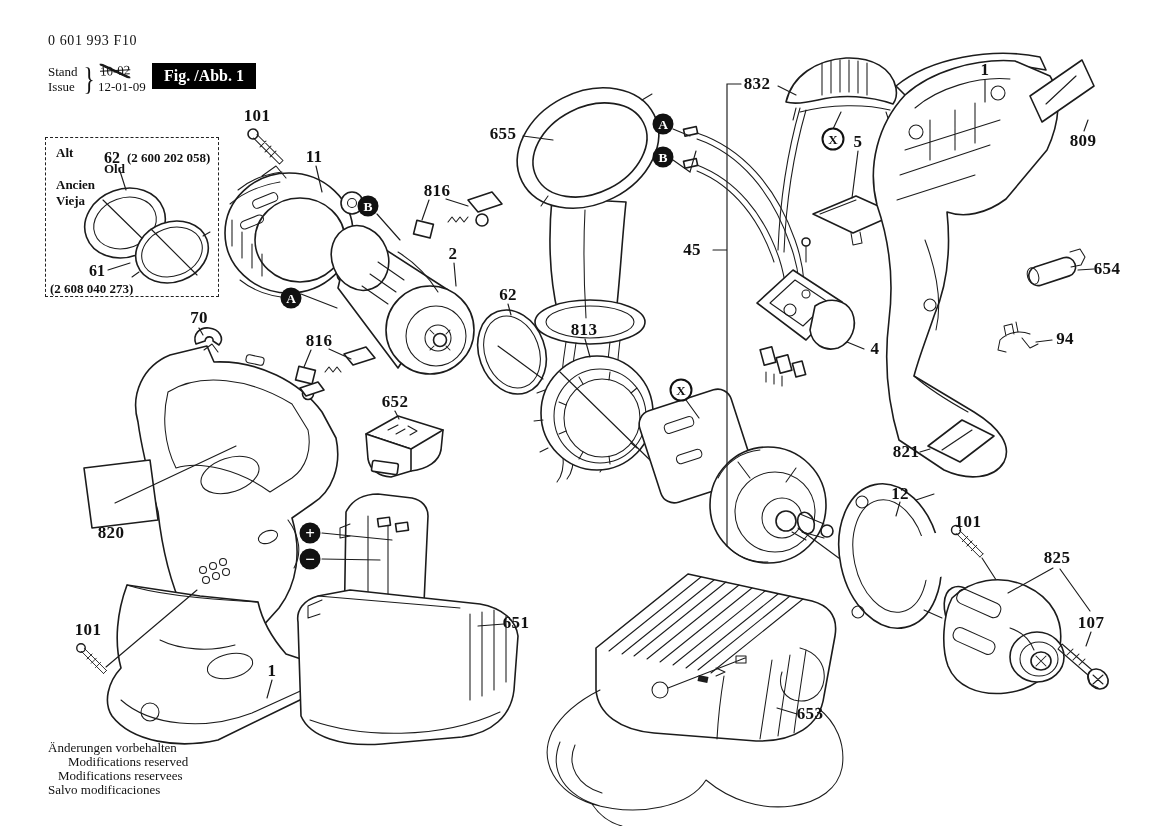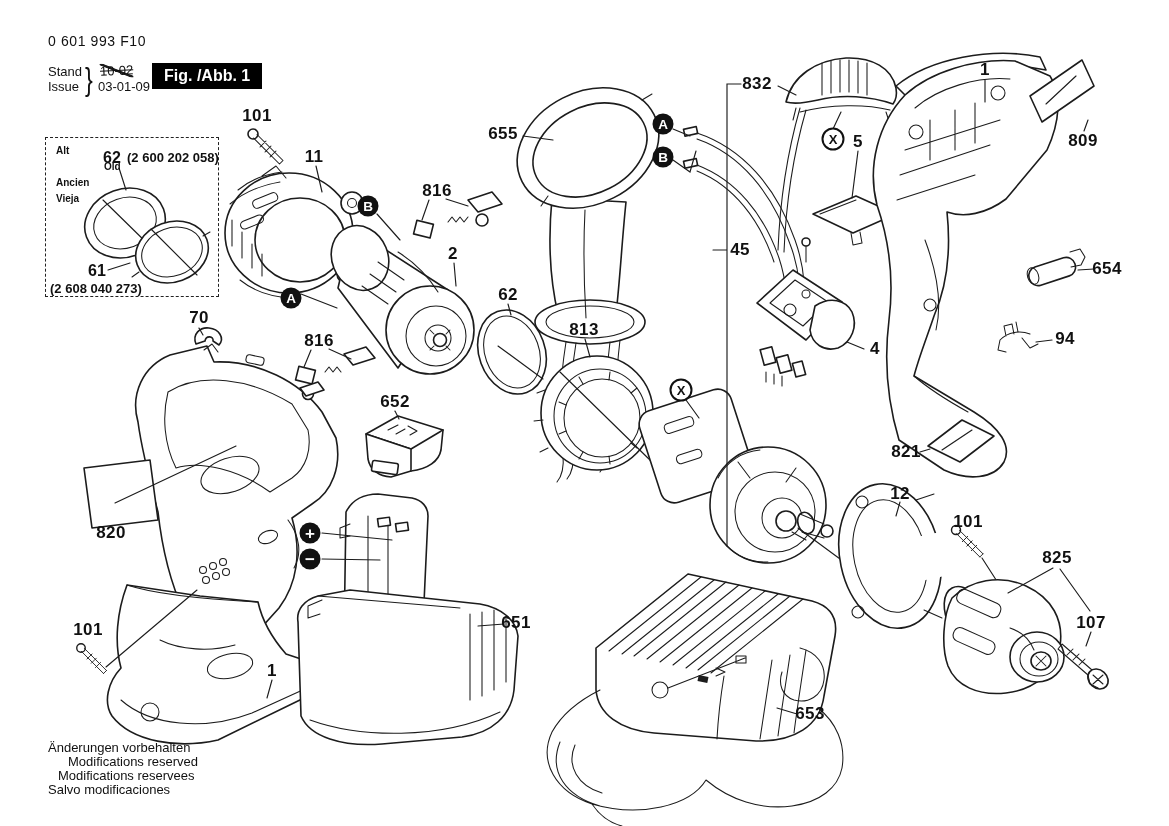--- a/index.html
+++ b/index.html
@@ -1,35 +1,35 @@
 <!DOCTYPE html>
 <html><head>
 <meta charset="utf-8">
 <style>
   html,body{margin:0;padding:0;background:#fff;}
   .page{position:relative;width:1169px;height:826px;background:#fff;overflow:hidden;
-        font-family:Liberation Sans, sans-serif;color:#111;}
+        font-family:Liberation Serif, serif;color:#111;}
   svg.art{position:absolute;left:0;top:0;}
   .ln{fill:none;stroke:#1c1c1c;stroke-width:1.6;stroke-linecap:round;stroke-linejoin:round;}
   .ln2{fill:none;stroke:#1c1c1c;stroke-width:1.05;stroke-linecap:round;stroke-linejoin:round;}
   .fw{fill:#fff;stroke:#1c1c1c;stroke-width:1.6;stroke-linecap:round;stroke-linejoin:round;}
   .ld{fill:none;stroke:#1c1c1c;stroke-width:1.15;stroke-linecap:round;}
   .dk{fill:#1c1c1c;stroke:none;}
   .lbl{position:absolute;white-space:nowrap;}
   .co{transform:translate(-50%,-50%);font-weight:700;font-size:17px;letter-spacing:.3px;}
   .tl{font-size:13px;}
   .pn{font-size:14px;letter-spacing:.6px;}
   .brace{transform:translate(-50%,-50%) scaleX(.75);font-size:31px;font-weight:400;}
   .strike{text-decoration:line-through;background:
       linear-gradient(to top right, transparent 44%, #1c1c1c 47%, #1c1c1c 53%, transparent 56%);
       transform:rotate(-3deg);}
   .figbox{background:#000;color:#fff;font-weight:700;font-size:16px;padding:4px 12px;}
   .legacy-box{position:absolute;left:45px;top:137px;width:172px;height:158px;
       border:1.6px dashed #222;}
-  .lang{font-weight:700;font-size:10px;text-align:right;}
+  .lang{font-weight:700;font-size:13px;text-align:right;}
   .code{font-weight:700;font-size:13px;}
   .num-box{transform:translate(-50%,-50%);font-weight:700;font-size:16px;}
   .foot{font-size:13px;}
   .bdg{position:absolute;transform:translate(-50%,-50%);width:21px;height:21px;border-radius:50%;
       background:#111;color:#fff;display:flex;align-items:center;justify-content:center;
       font-weight:700;font-size:13.5px;line-height:1;}
   .bdg.hollow{background:#fff;color:#111;border:2.2px solid #111;width:19px;height:19px;font-size:13px;}
   .bdg.sym{font-size:17px;}
 </style>
 </head>
@@ -363,21 +363,21 @@
         M833,129 L841,112 M686,400 L699,418
         M272,680 L267,698"></path>
     </g>
   </svg>
 
   <div class="lbl pn" style="left:48px;top:33px;">0 601 993 F10</div>
   <div class="lbl tl" style="left:48px;top:64px;">Stand</div>
   <div class="lbl tl" style="left:48px;top:79px;">Issue</div>
   <div class="lbl brace" style="left:89px;top:80px;">}</div>
   <div class="lbl tl strike" style="left:100px;top:63px;">10-02</div>
-  <div class="lbl tl" style="left:98px;top:79px;">03-01-09</div>
+  <div class="lbl tl" style="left:98px;top:79px;">12-01-09</div>
   <div class="lbl figbox" style="left:152px;top:63px;">Fig. /Abb. 1</div>
 
   <div class="legacy-box"></div>
   <div class="lbl lang" style="left:56px;top:145px;">Alt</div>
   <div class="lbl lang" style="left:56px;top:161px;margin-left:48px;">Old</div>
   <div class="lbl lang" style="left:56px;top:177px;">Ancien</div>
   <div class="lbl lang" style="left:56px;top:193px;">Vieja</div>
   <div class="lbl num-box" style="left:112px;top:158px;">62</div>
   <div class="lbl code" style="left:127px;top:150px;">(2 600 202 058)</div>
   <div class="lbl num-box" style="left:97px;top:271px;">61</div>
@@ -385,21 +385,21 @@
 
   <div class="lbl co" style="left:257px;top:116px;">101</div>
   <div class="lbl co" style="left:314px;top:157px;">11</div>
   <div class="lbl co" style="left:437px;top:191px;">816</div>
   <div class="lbl co" style="left:453px;top:254px;">2</div>
   <div class="lbl co" style="left:503px;top:134px;">655</div>
   <div class="lbl co" style="left:757px;top:84px;">832</div>
   <div class="lbl co" style="left:858px;top:142px;">5</div>
   <div class="lbl co" style="left:985px;top:70px;">1</div>
   <div class="lbl co" style="left:1083px;top:141px;">809</div>
-  <div class="lbl co" style="left:740px;top:250px;">45</div>
+  <div class="lbl co" style="left:692px;top:250px;">45</div>
   <div class="lbl co" style="left:1107px;top:269px;">654</div>
   <div class="lbl co" style="left:1065px;top:339px;">94</div>
   <div class="lbl co" style="left:875px;top:349px;">4</div>
   <div class="lbl co" style="left:906px;top:452px;">821</div>
   <div class="lbl co" style="left:508px;top:295px;">62</div>
   <div class="lbl co" style="left:584px;top:330px;">813</div>
   <div class="lbl co" style="left:199px;top:318px;">70</div>
   <div class="lbl co" style="left:319px;top:341px;">816</div>
   <div class="lbl co" style="left:395px;top:402px;">652</div>
   <div class="lbl co" style="left:111px;top:533px;">820</div>

